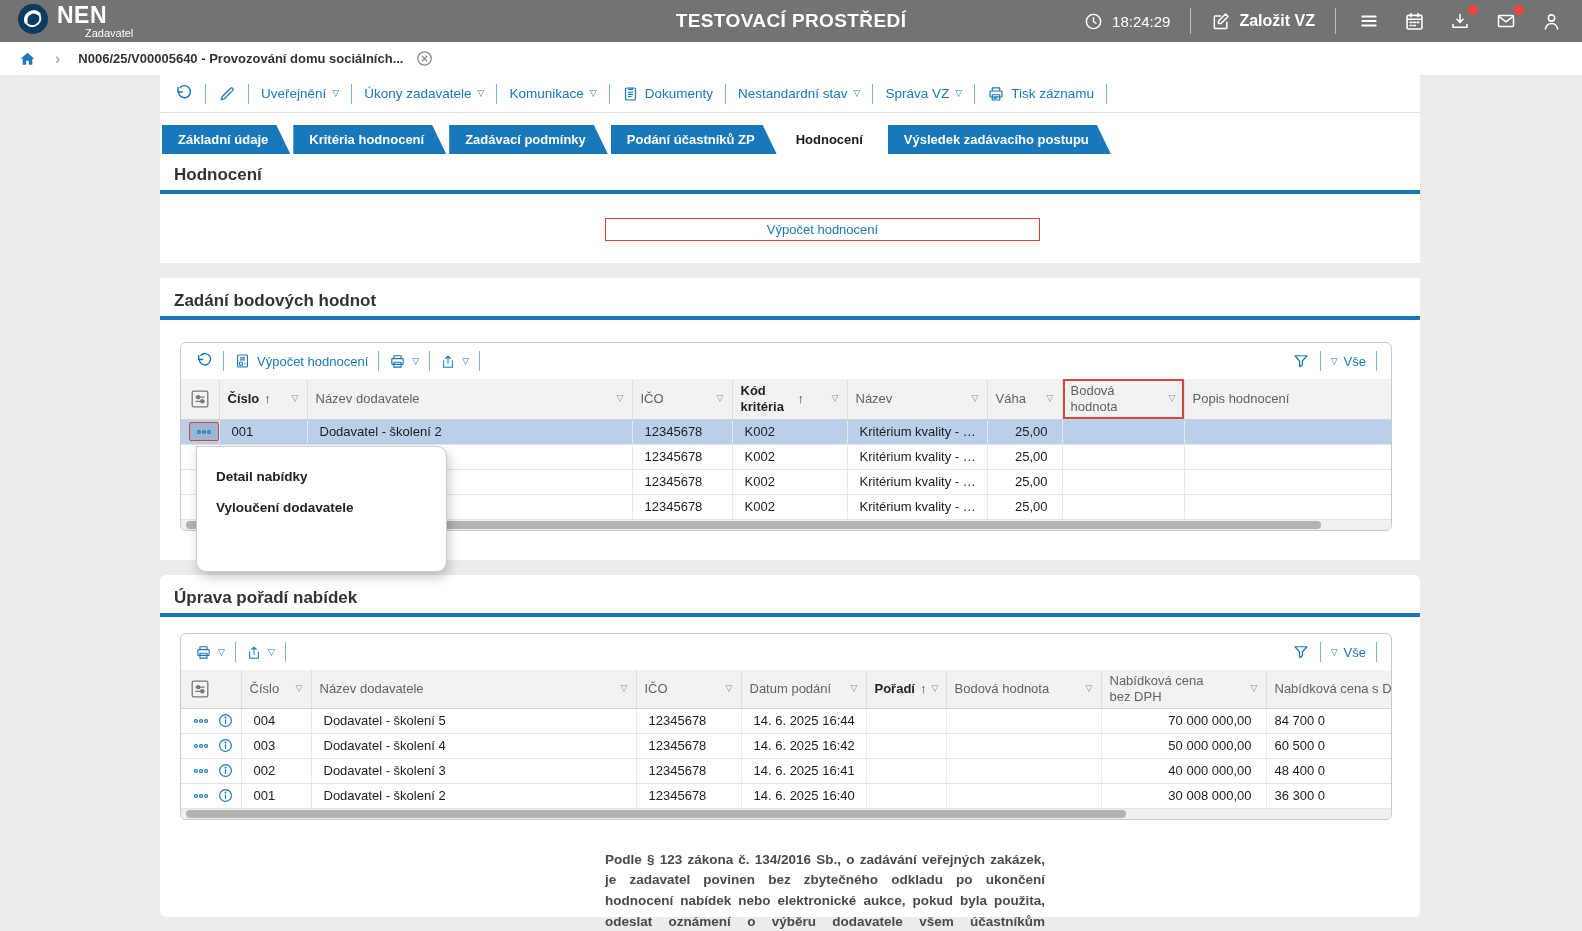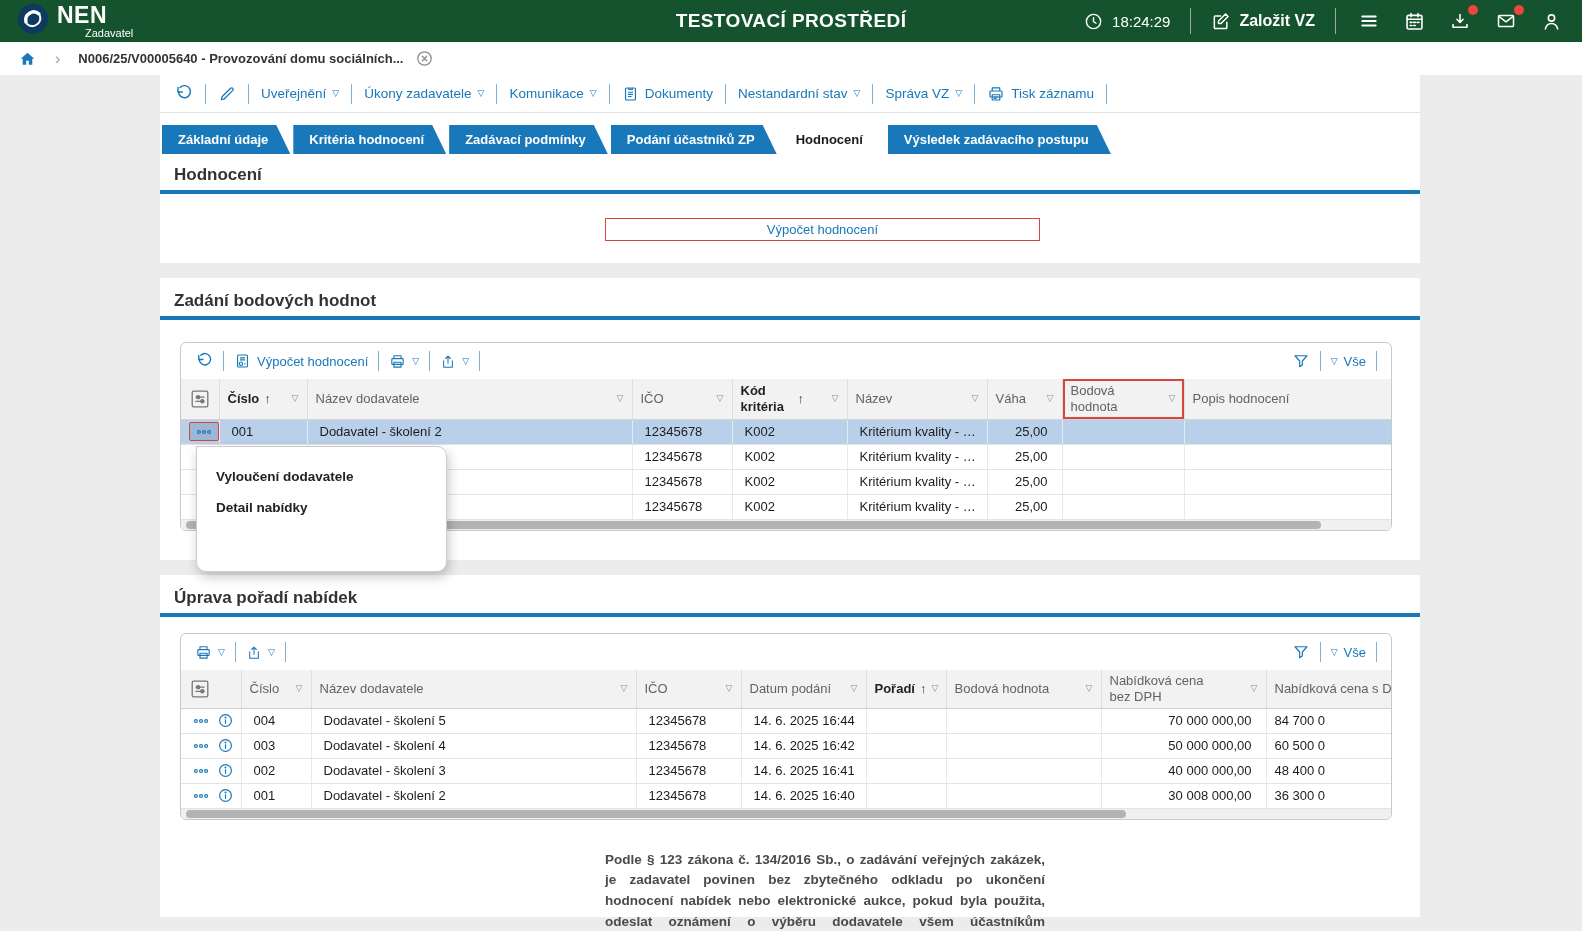--- a/index.html
+++ b/index.html
@@ -7,21 +7,21 @@
   body {
     width:1582px; height:931px; overflow:hidden; position:relative;
     font-family:"Liberation Sans", sans-serif;
     background:#ececec; color:#222;
   }
   .i { display:block; }
   svg { display:block; }
 
   
   .topbar {
-    height:42px; background:#14532d; color:#fff;
+    height:42px; background:#737373; color:#fff;
     display:flex; align-items:center; padding:0 18px; position:relative;
   }
   .brand { display:flex; align-items:flex-start; gap:9px; z-index:2; }
   .brand-txt { display:flex; flex-direction:column; line-height:1; }
   .brand-name { font-size:23px; font-weight:bold; letter-spacing:.5px; }
   .brand-sub { font-size:11px; margin-left:28px; margin-top:1px; }
   .env-title {
     position:absolute; left:0; right:0; top:0; height:42px; line-height:42px;
     text-align:center; font-weight:bold; font-size:19px; letter-spacing:.4px; z-index:1;
   }
@@ -39,21 +39,21 @@
     padding:0 18px; font-size:13px;
   }
   .crumb-chevron { color:#9a9a9a; font-size:16px; margin:0 6px; }
   .crumb-title { font-weight:bold; color:#333; }
 
   
   .sec { background:#fff; margin-left:160px; width:1260px; }
   .sec-gap { height:15px; }
   .sec1 { height:188px; }
   .sec2 { height:282px; padding-top:12px; }
-  .sec3 { height:342px; padding-top:12px; }
+  .sec3 { height:342px; padding-top:12px;border-radius:6px; }
 
   .sec-title { font-size:17px; font-weight:bold; color:#333; padding:0 14px; height:22px; line-height:22px; }
   .accent-bar { height:4px; background:#1878b9; margin-top:4px; }
 
   
   .ribbon {
     display:flex; align-items:center; gap:12px; height:38px; padding:4px 0 4px 14px;
     color:#1878b9; font-size:13.5px; border-bottom:1px solid #e2e2e2;
   }
   .rb-divider { width:1px; height:20px; background:#7fb1d4; }
@@ -754,15 +754,15 @@
     <div class="hscroll">
       <span class="thumb" style="left:5px; width:940px;"></span>
     </div>
   </div>
 
   <p class="note">Podle § 123 zákona č. 134/2016 Sb., o zadávání veřejných zakázek, je zadavatel povinen bez zbytečného odkladu po ukončení hodnocení nabídek nebo elektronické aukce, pokud byla použita, odeslat oznámení o výběru dodavatele všem účastníkům zadávacího řízení.</p>
 </section>
 
 <div class="ctx-menu">
   <div class="ctx-spacer"></div>
+  <div class="ctx-item">Detail nabídky</div>
   <div class="ctx-item">Vyloučení dodavatele</div>
-  <div class="ctx-item">Detail nabídky</div>
 </div>
 
 </body></html>

